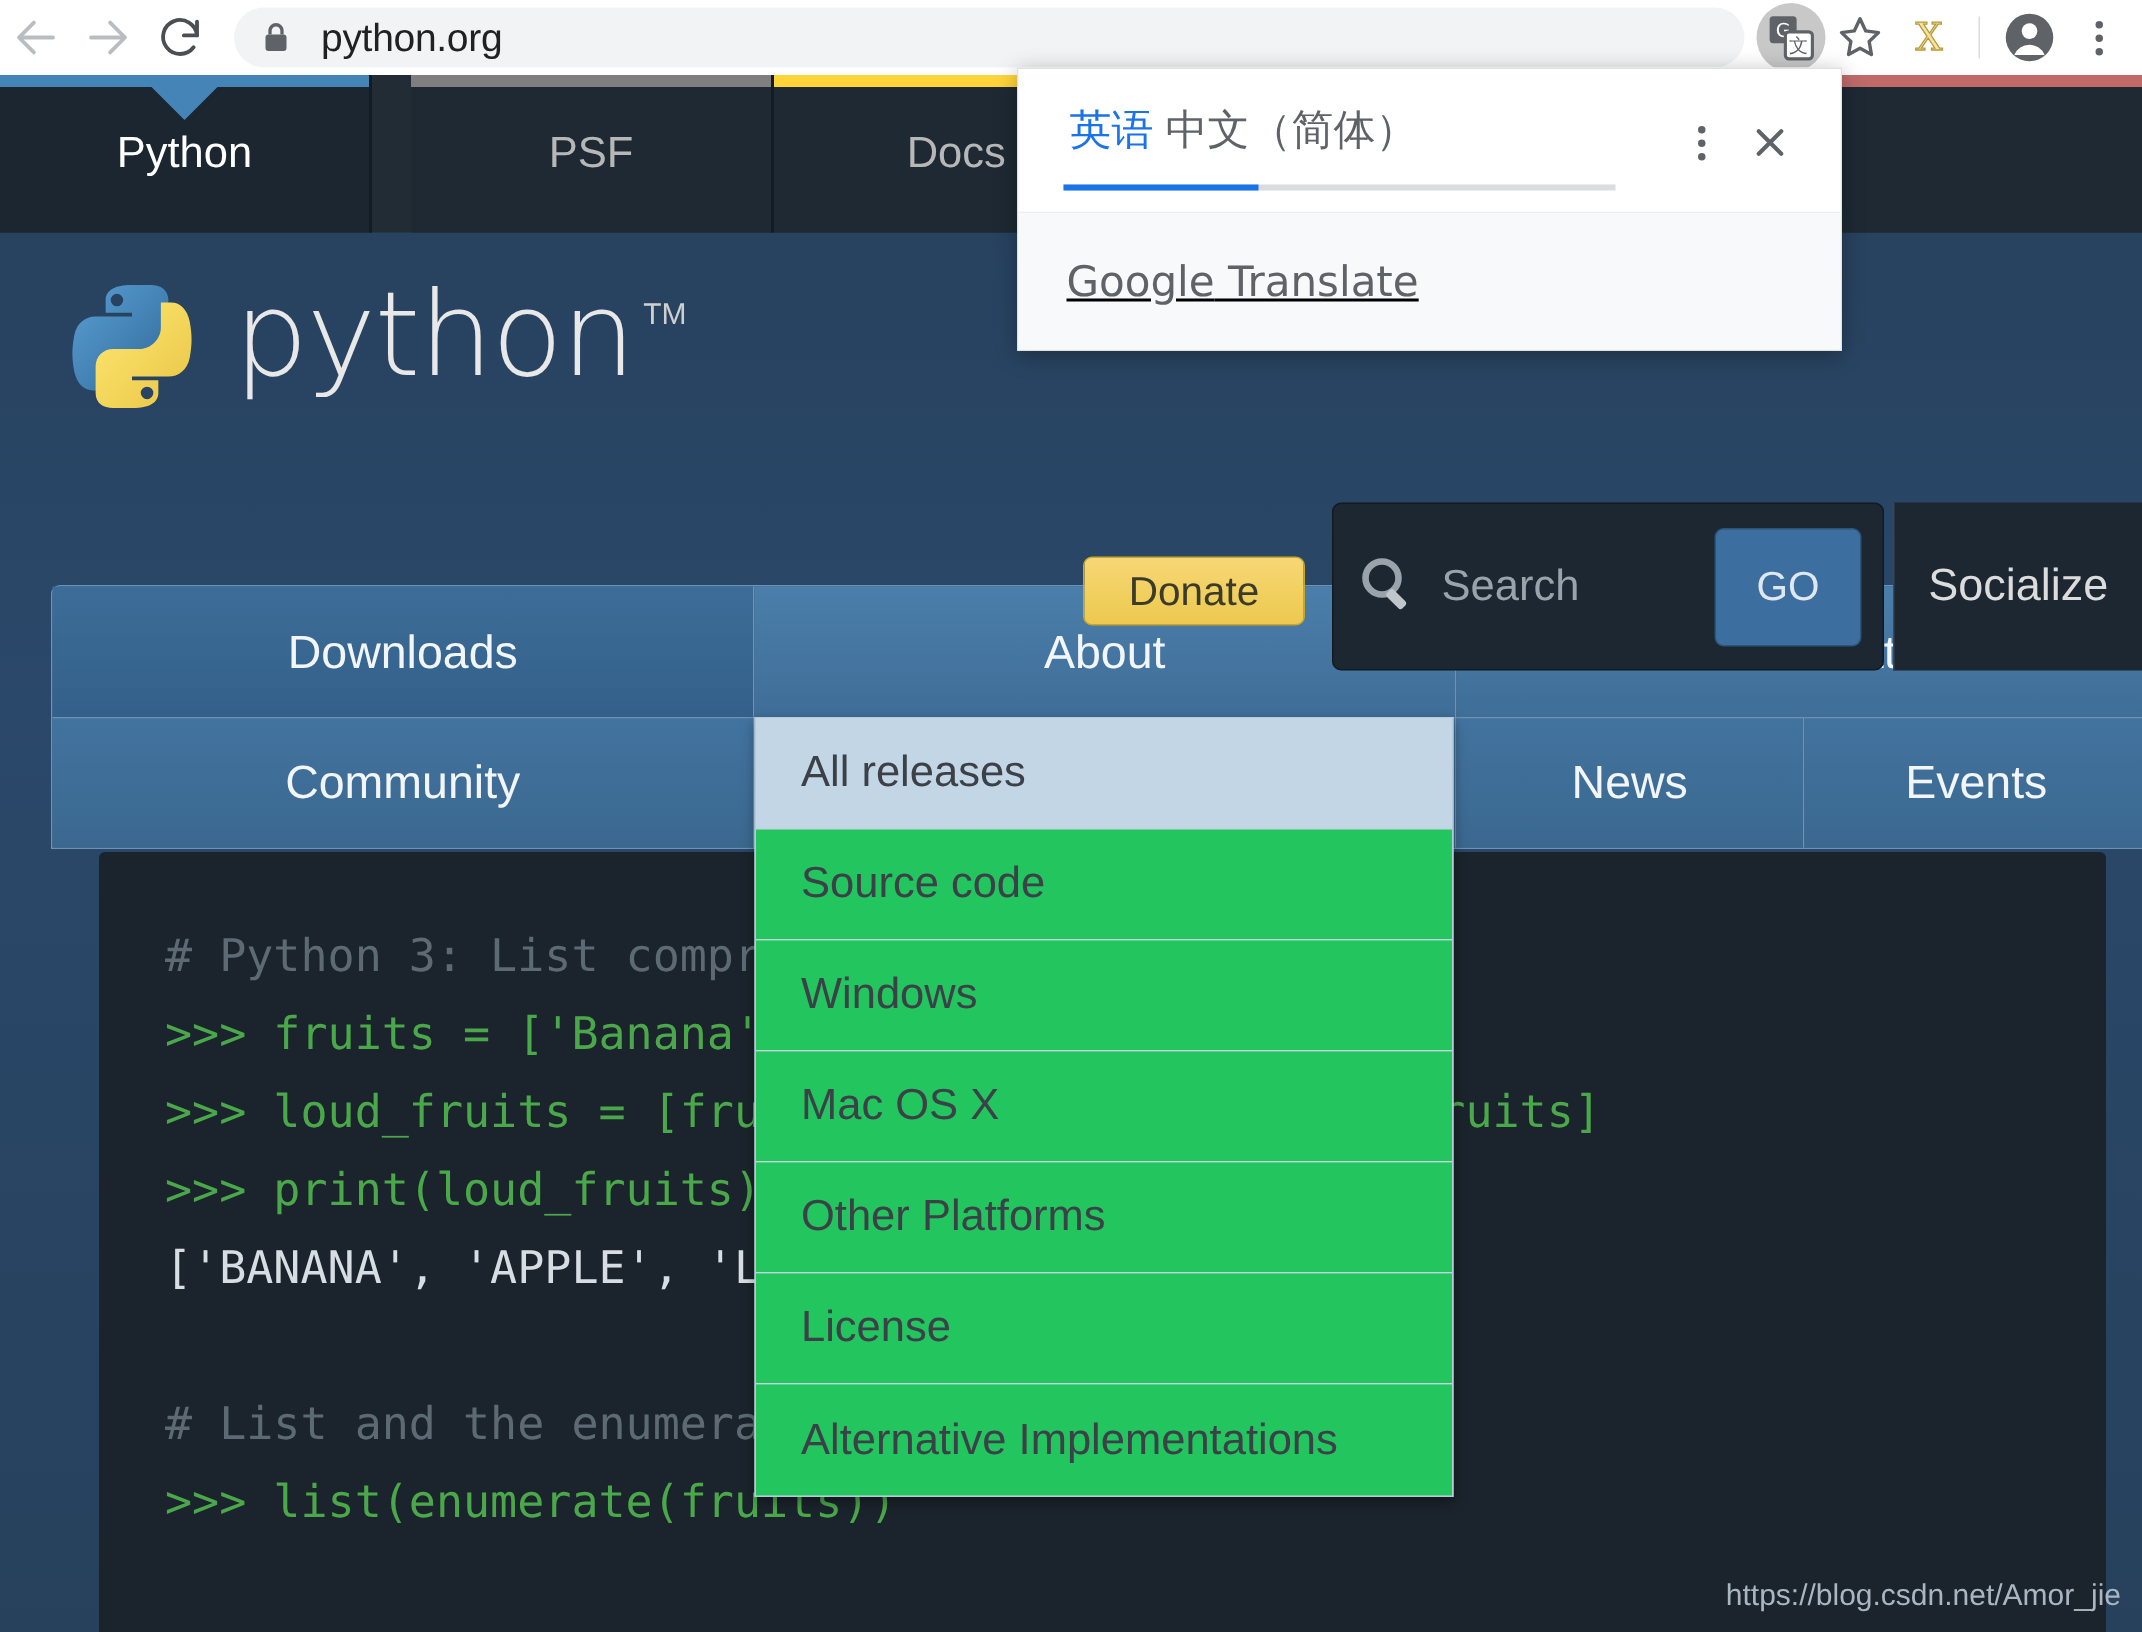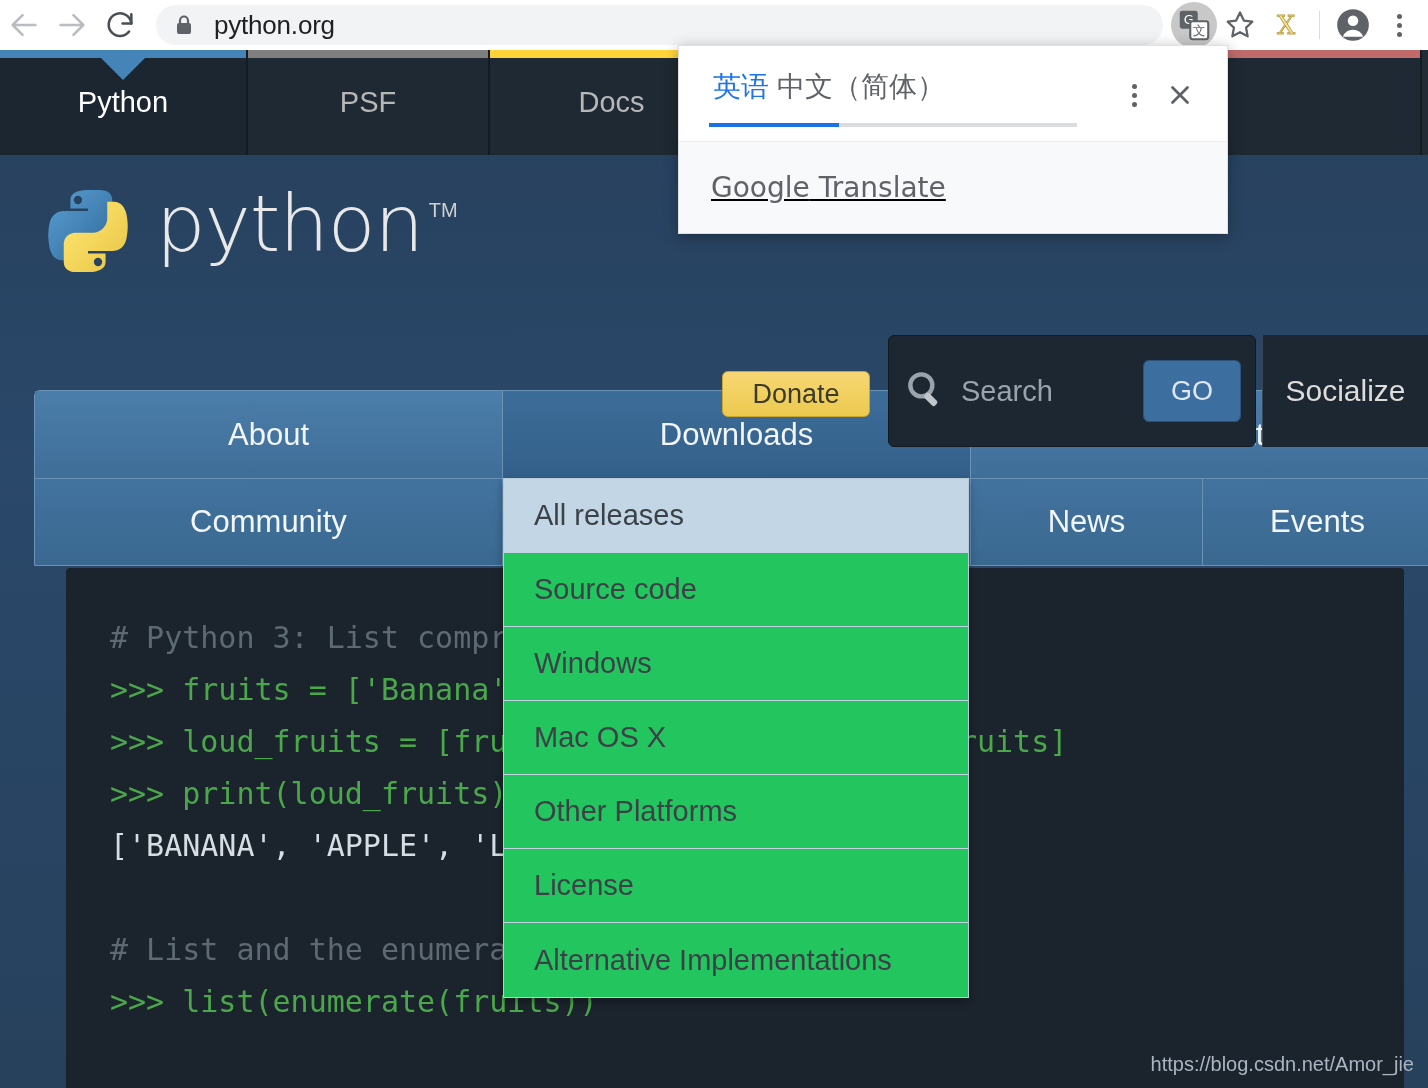--- a/index.html
+++ b/index.html
@@ -87,21 +87,21 @@
     justify-content: center; z-index: 5;
   }
   .search-box {
     position: absolute; left: 888px; top: 180px; width: 368px; height: 112px;
     background: #1d2731; border: 1px solid #121a22; border-radius: 6px;
     display: flex; align-items: center; padding: 0 14px; z-index: 4;
   }
   .search-mag { flex: none; margin-right: 14px; }
   .search-ph { color: #9aa3ab; font-size: 29px; flex: 1 1 auto; }
   .go-btn {
-    width: 98px; height: 62px; background: #3c6e9f; border: 1px solid #2c5378;
+    width: 98px; height: 79px; background: #3c6e9f; border: 1px solid #2c5378;
     border-radius: 6px; color: #dfe8f0; font-size: 27px;
     display: flex; align-items: center; justify-content: center; flex: none;
   }
   .socialize {
     position: absolute; left: 1262px; top: 180px; width: 166px; height: 112px;
     background: #1d2731; border-left: 1px solid #3a4752;
     display: flex; align-items: center; justify-content: center;
     color: #dcdcdc; font-size: 30px; z-index: 3;
   }
 
@@ -200,21 +200,21 @@
 <div id="root">
 
   <div class="page">
 
     <div class="meta-tabs" id="meta-tabs">
         <div class="meta-tab selected" style="width: 248px;">
           <span class="bartop" style="background: rgb(69, 132, 182);"></span>
           <span class="caret"></span>
           <span>Python</span>
         </div>
-        <div class="meta-tab" style="width: 242px;">
+        <div class="meta-tab" style="width: 242px; margin-left: 26px;">
           <span class="bartop" style="background: rgb(127, 127, 127);"></span>
           <span>PSF</span>
         </div>
         <div class="meta-tab" style="width: 245px;">
           <span class="bartop" style="background: rgb(255, 212, 59);"></span>
           <span>Docs</span>
         </div>
         <div class="meta-tab" style="width: 687px;">
           <span class="bartop" style="background: rgb(192, 106, 106);"></span>
           <span>Community</span>
@@ -252,25 +252,25 @@
         </span>
         <span class="search-ph">Search</span>
         <span class="go-btn">GO</span>
       </div>
 
       <div class="socialize">Socialize</div>
     </div>
 
     <div class="mainnav">
       <div class="nav-row first" id="nav-row1">
+          <div class="nav-cell open" style="width: 468px;">
+            <span>Downloads</span>
+          </div>
           <div class="nav-cell" style="width: 468px;">
             <span>About</span>
-          </div>
-          <div class="nav-cell open" style="width: 468px;">
-            <span>Downloads</span>
           </div>
           <div class="nav-cell" style="width: 462px;">
             <span>Documentation</span>
           </div>
         </div>
       <div class="nav-row second" id="nav-row2">
           <div class="nav-cell" style="width: 468px;">
             <span>Community</span>
           </div>
           <div class="nav-cell" style="width: 468px;">

